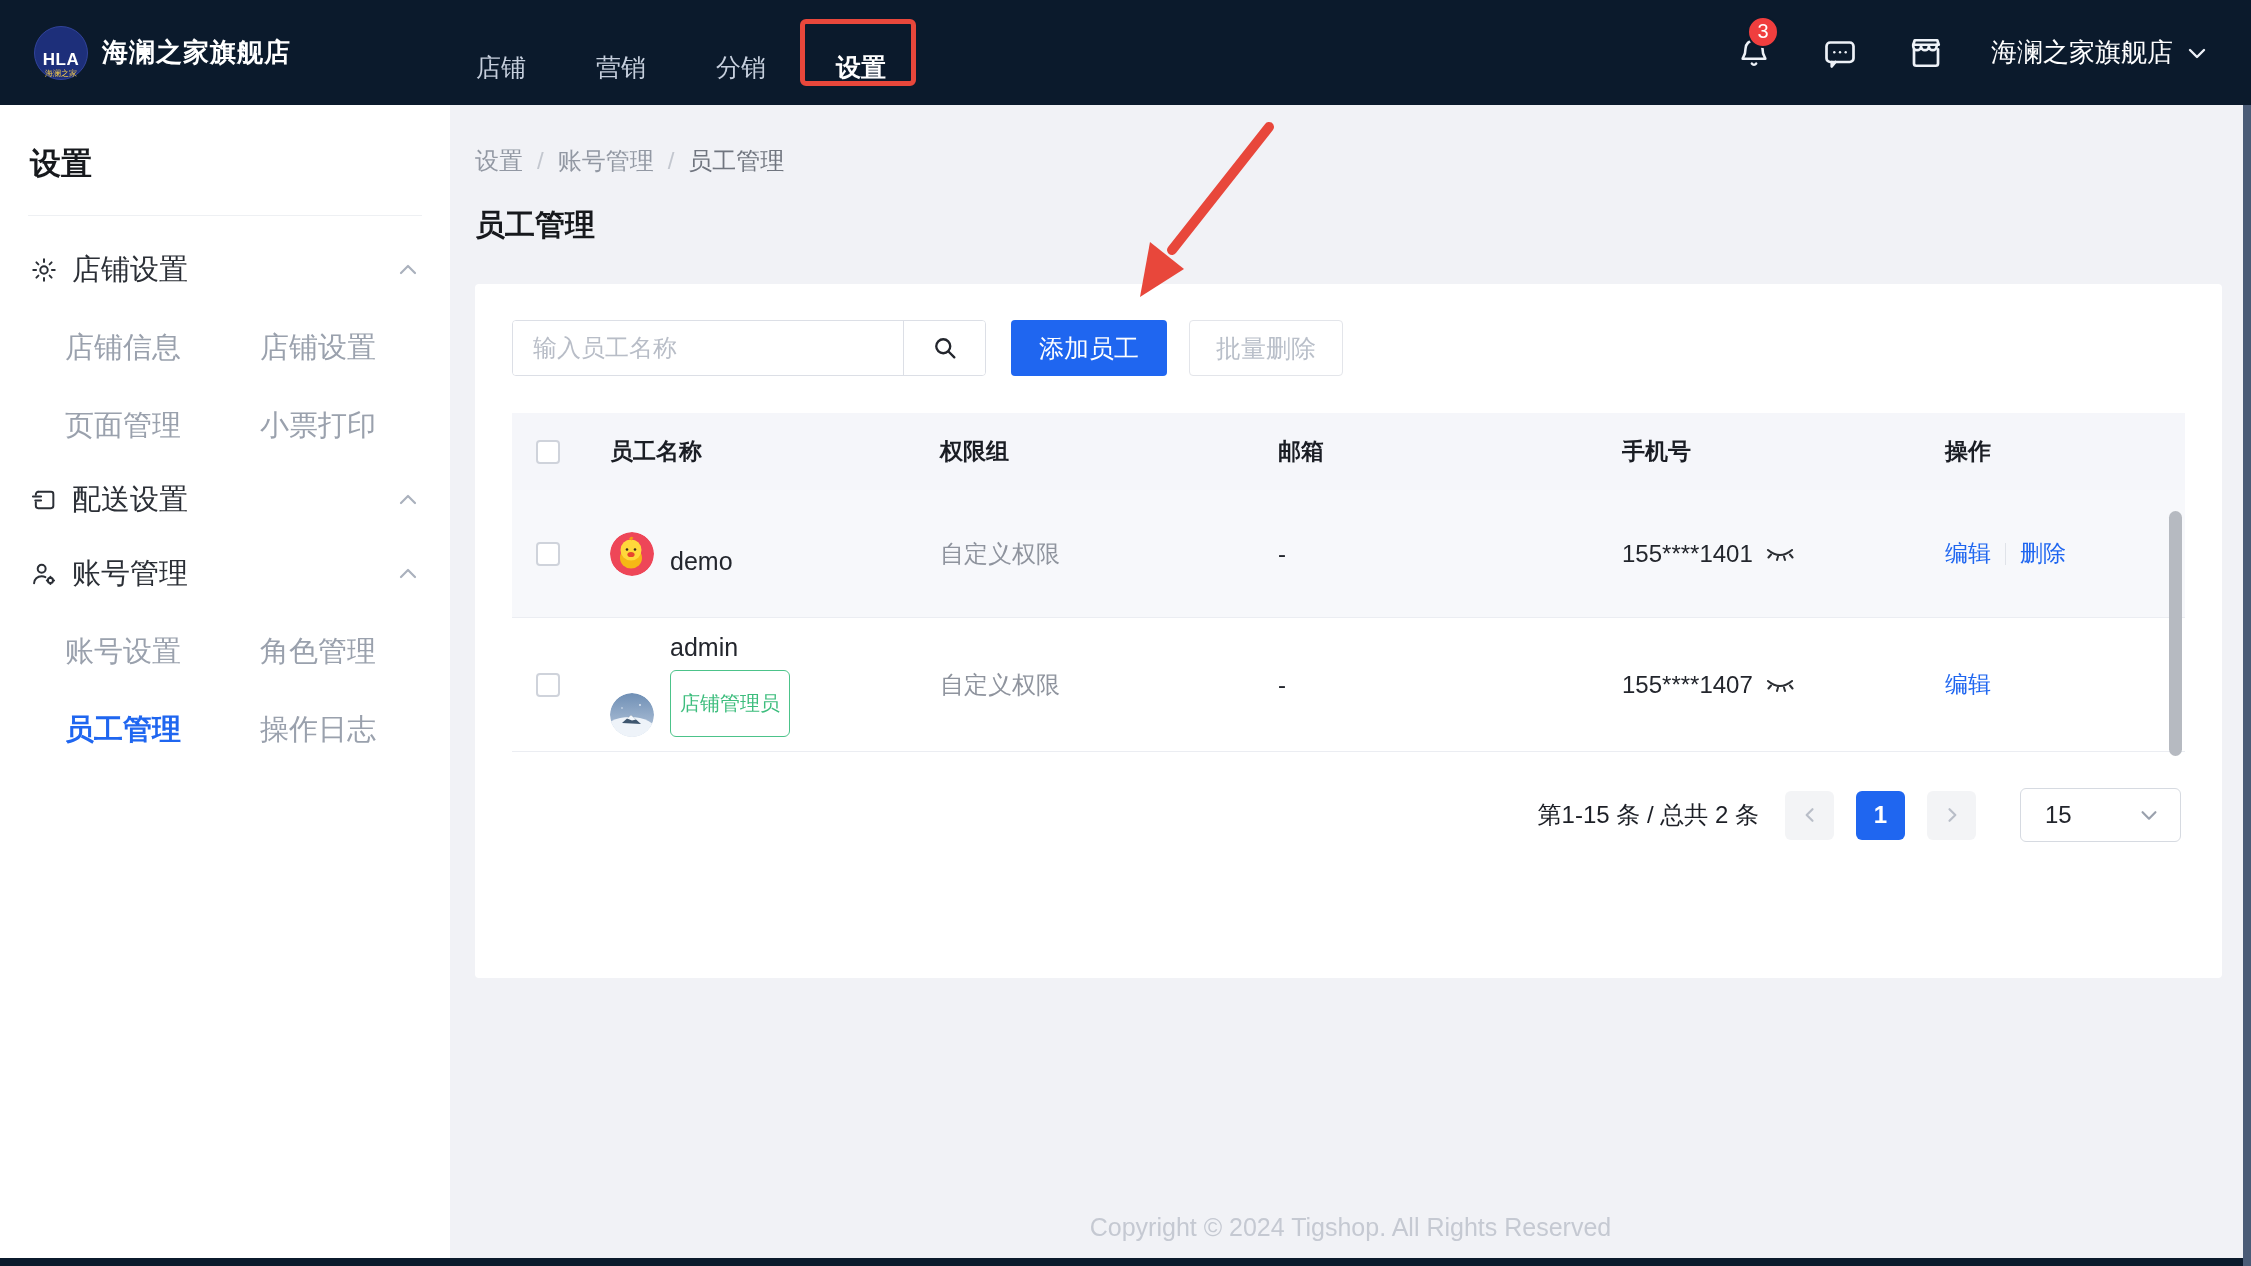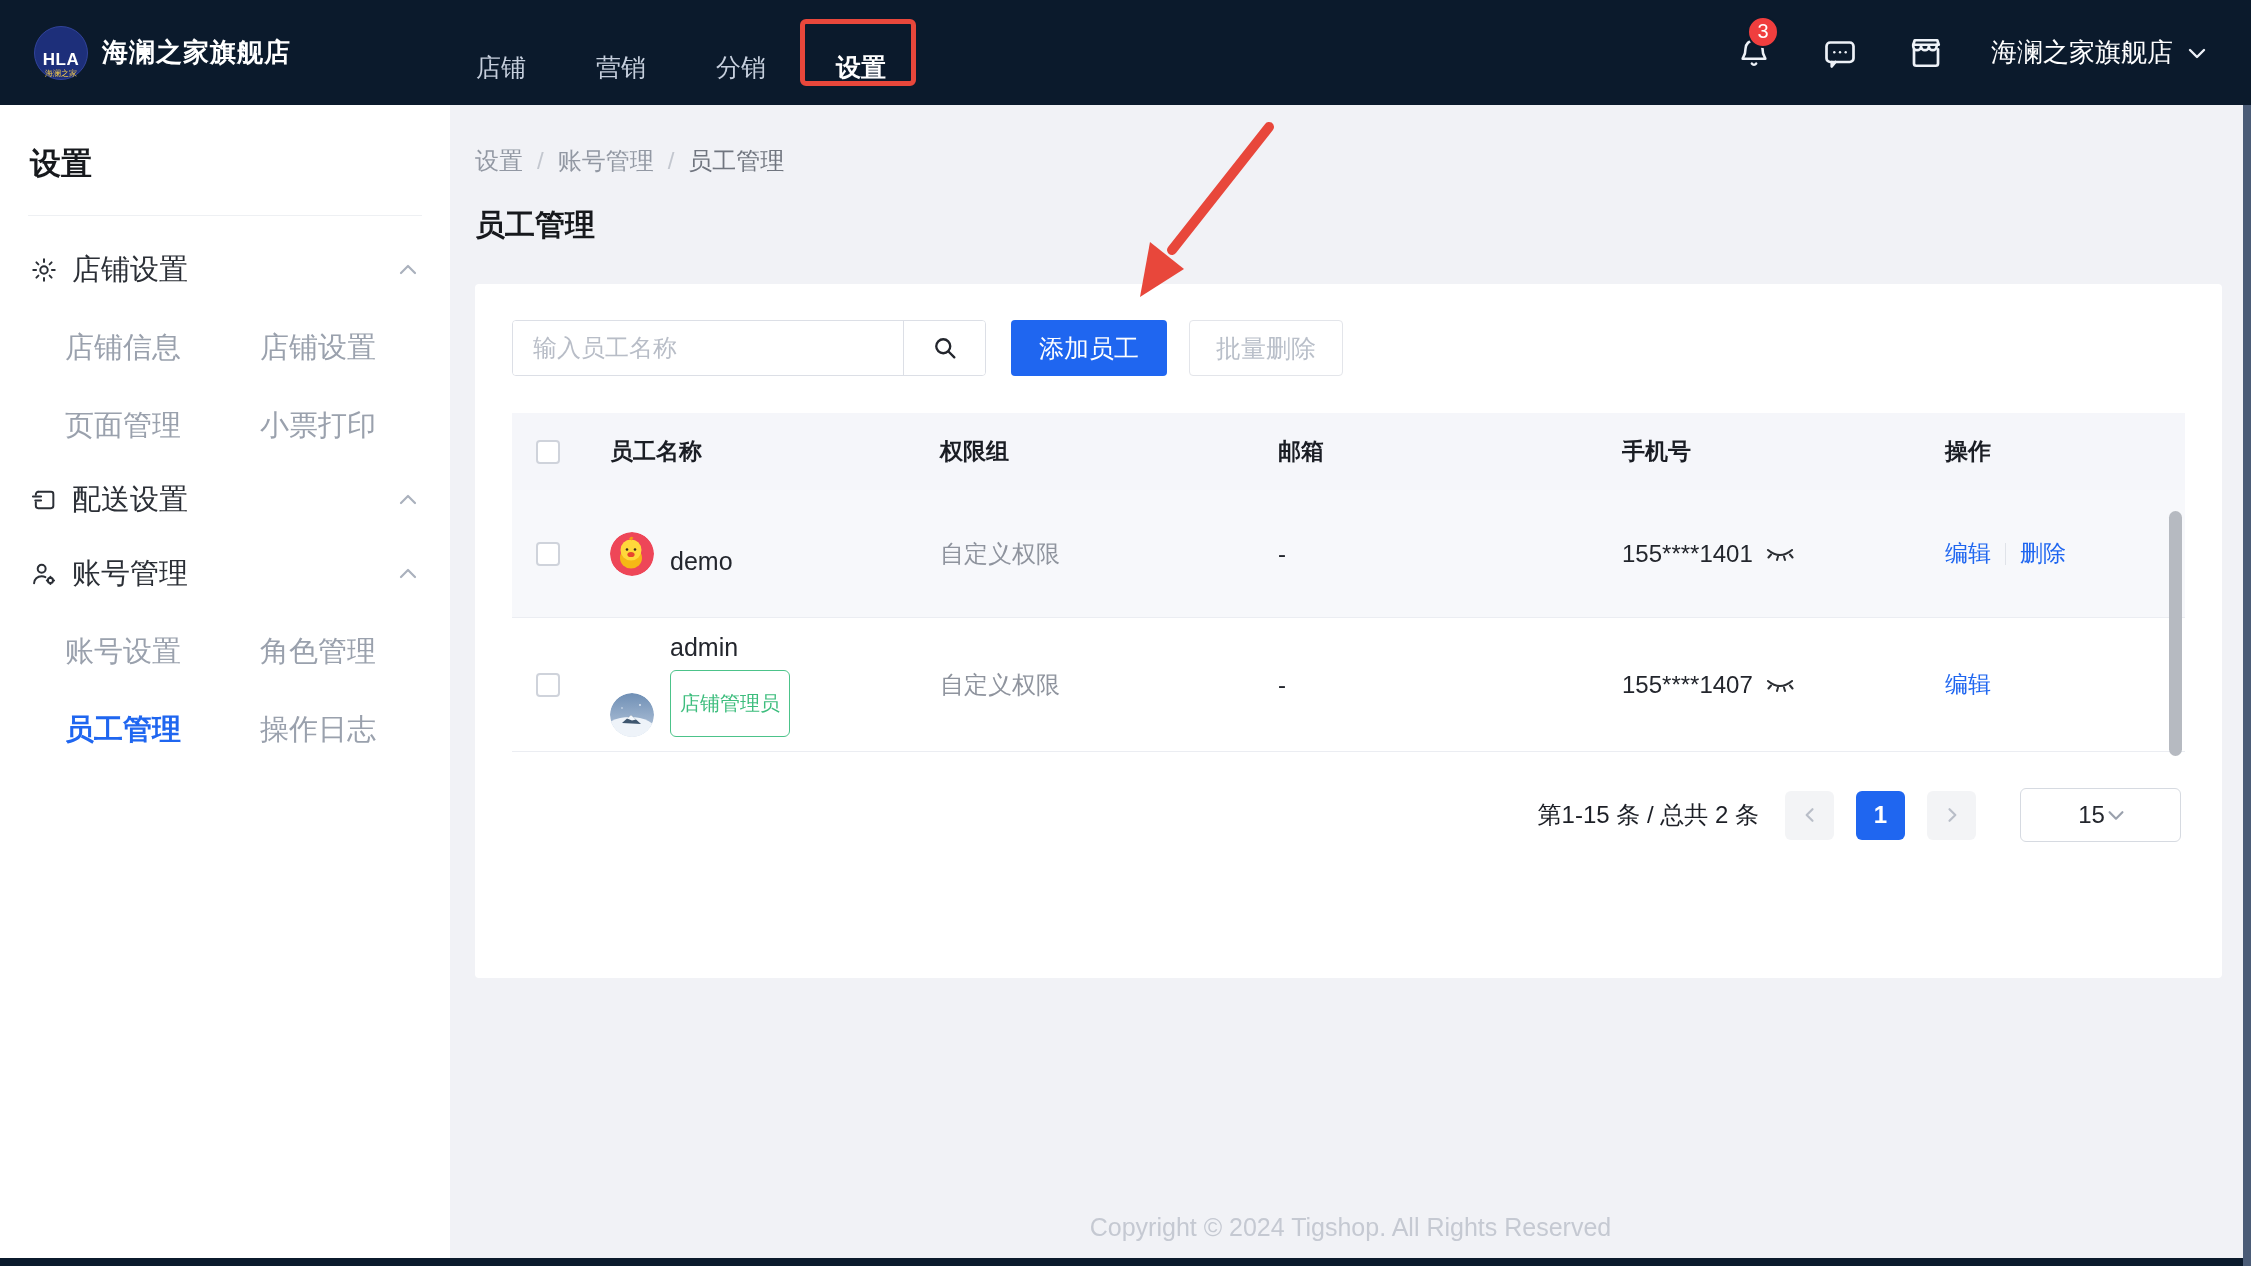--- a/index.html
+++ b/index.html
@@ -131,21 +131,21 @@
   .pg-btn {
     width:49px; height:49px; border-radius:6px; background:#f3f4f6; border:none;
     display:flex; align-items:center; justify-content:center; cursor:pointer;
   }
   .pg-current {
     width:49px; height:49px; border-radius:6px; background:#1f66f0; color:#fff; font-size:24px; font-weight:bold;
     display:flex; align-items:center; justify-content:center; cursor:pointer;
   }
   .pg-select {
     margin-left:22px; width:161px; height:54px; border:1px solid #d6dae1; border-radius:6px; background:#fff;
-    display:flex; align-items:center; justify-content:center; padding:0 20px 0 24px;
+    display:flex; align-items:center; justify-content:space-between; padding:0 20px 0 24px;
     font-size:24px; color:#23262d; cursor:pointer;
   }
 
   .footer {
     position:absolute; left:450px; right:0; bottom:24px; text-align:center;
     font-size:25px; color:#c5c9d2;
   }
 
   .bottom-strip { position:absolute; left:0; bottom:0; width:2251px; height:8px; background:#0b1a2c; z-index:7; }
   .win-scrollbar { position:absolute; right:0; top:105px; width:8px; bottom:0; background:#4b5c77; z-index:8; }

